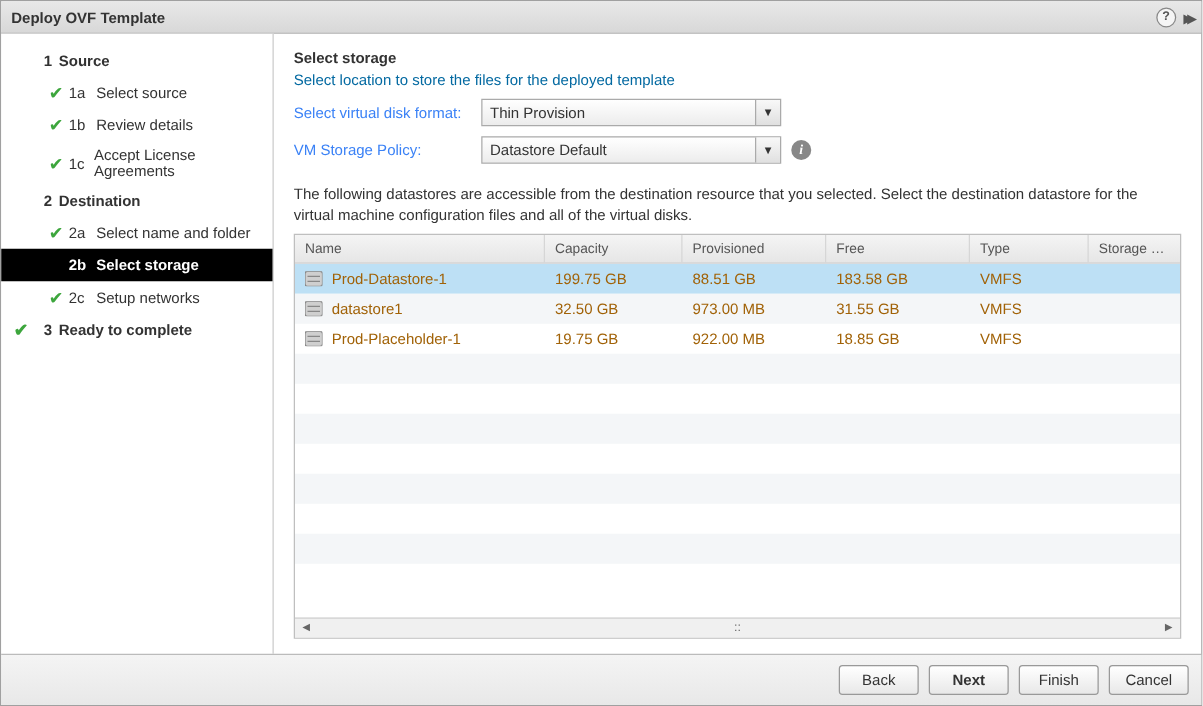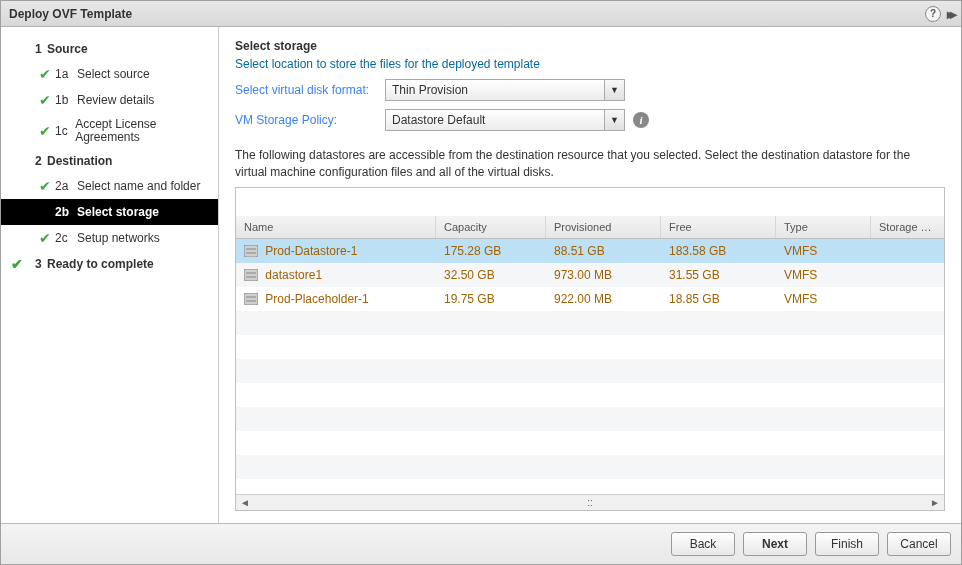--- a/index.html
+++ b/index.html
@@ -114,21 +114,20 @@
   display: flex;
   flex-direction: column;
   min-height: 0;
 }
 .thead {
   display: flex;
   background: linear-gradient(#f4f4f4, #e6e6e6);
   border-bottom: 1px solid #bfbfbf;
   font-size: 11px;
   color: #555;
-  margin-top: 28px;
 }
 .th, .td {
   padding: 5px 8px;
   border-right: 1px solid #d6d6d6;
   overflow: hidden;
   text-overflow: ellipsis;
   white-space: nowrap;
 }
 .th { font-weight: normal; }
 .col-name { width: 200px; }
@@ -271,21 +270,21 @@
         <div class="tbody">
           <div class="tr selected">
             <div class="td col-name">
               <span class="ds-icon"><svg viewBox="0 0 14 12">
                     <rect x="0" y="0" width="14" height="12" rx="2" fill="#cfcfcf" stroke="#888"></rect>
                     <line x1="2" y1="4" x2="12" y2="4" stroke="#888"></line>
                     <line x1="2" y1="8" x2="12" y2="8" stroke="#888"></line>
                   </svg></span>
               <span>Prod-Datastore-1</span>
             </div>
-            <div class="td col-cap">175.28 GB</div>
+            <div class="td col-cap">199.75 GB</div>
             <div class="td col-prov">88.51 GB</div>
             <div class="td col-free">183.58 GB</div>
             <div class="td col-type">VMFS</div>
             <div class="td col-drs"></div>
           </div>
           <div class="tr">
             <div class="td col-name">
               <span class="ds-icon"><svg viewBox="0 0 14 12">
                     <rect x="0" y="0" width="14" height="12" rx="2" fill="#cfcfcf" stroke="#888"></rect>
                     <line x1="2" y1="4" x2="12" y2="4" stroke="#888"></line>

